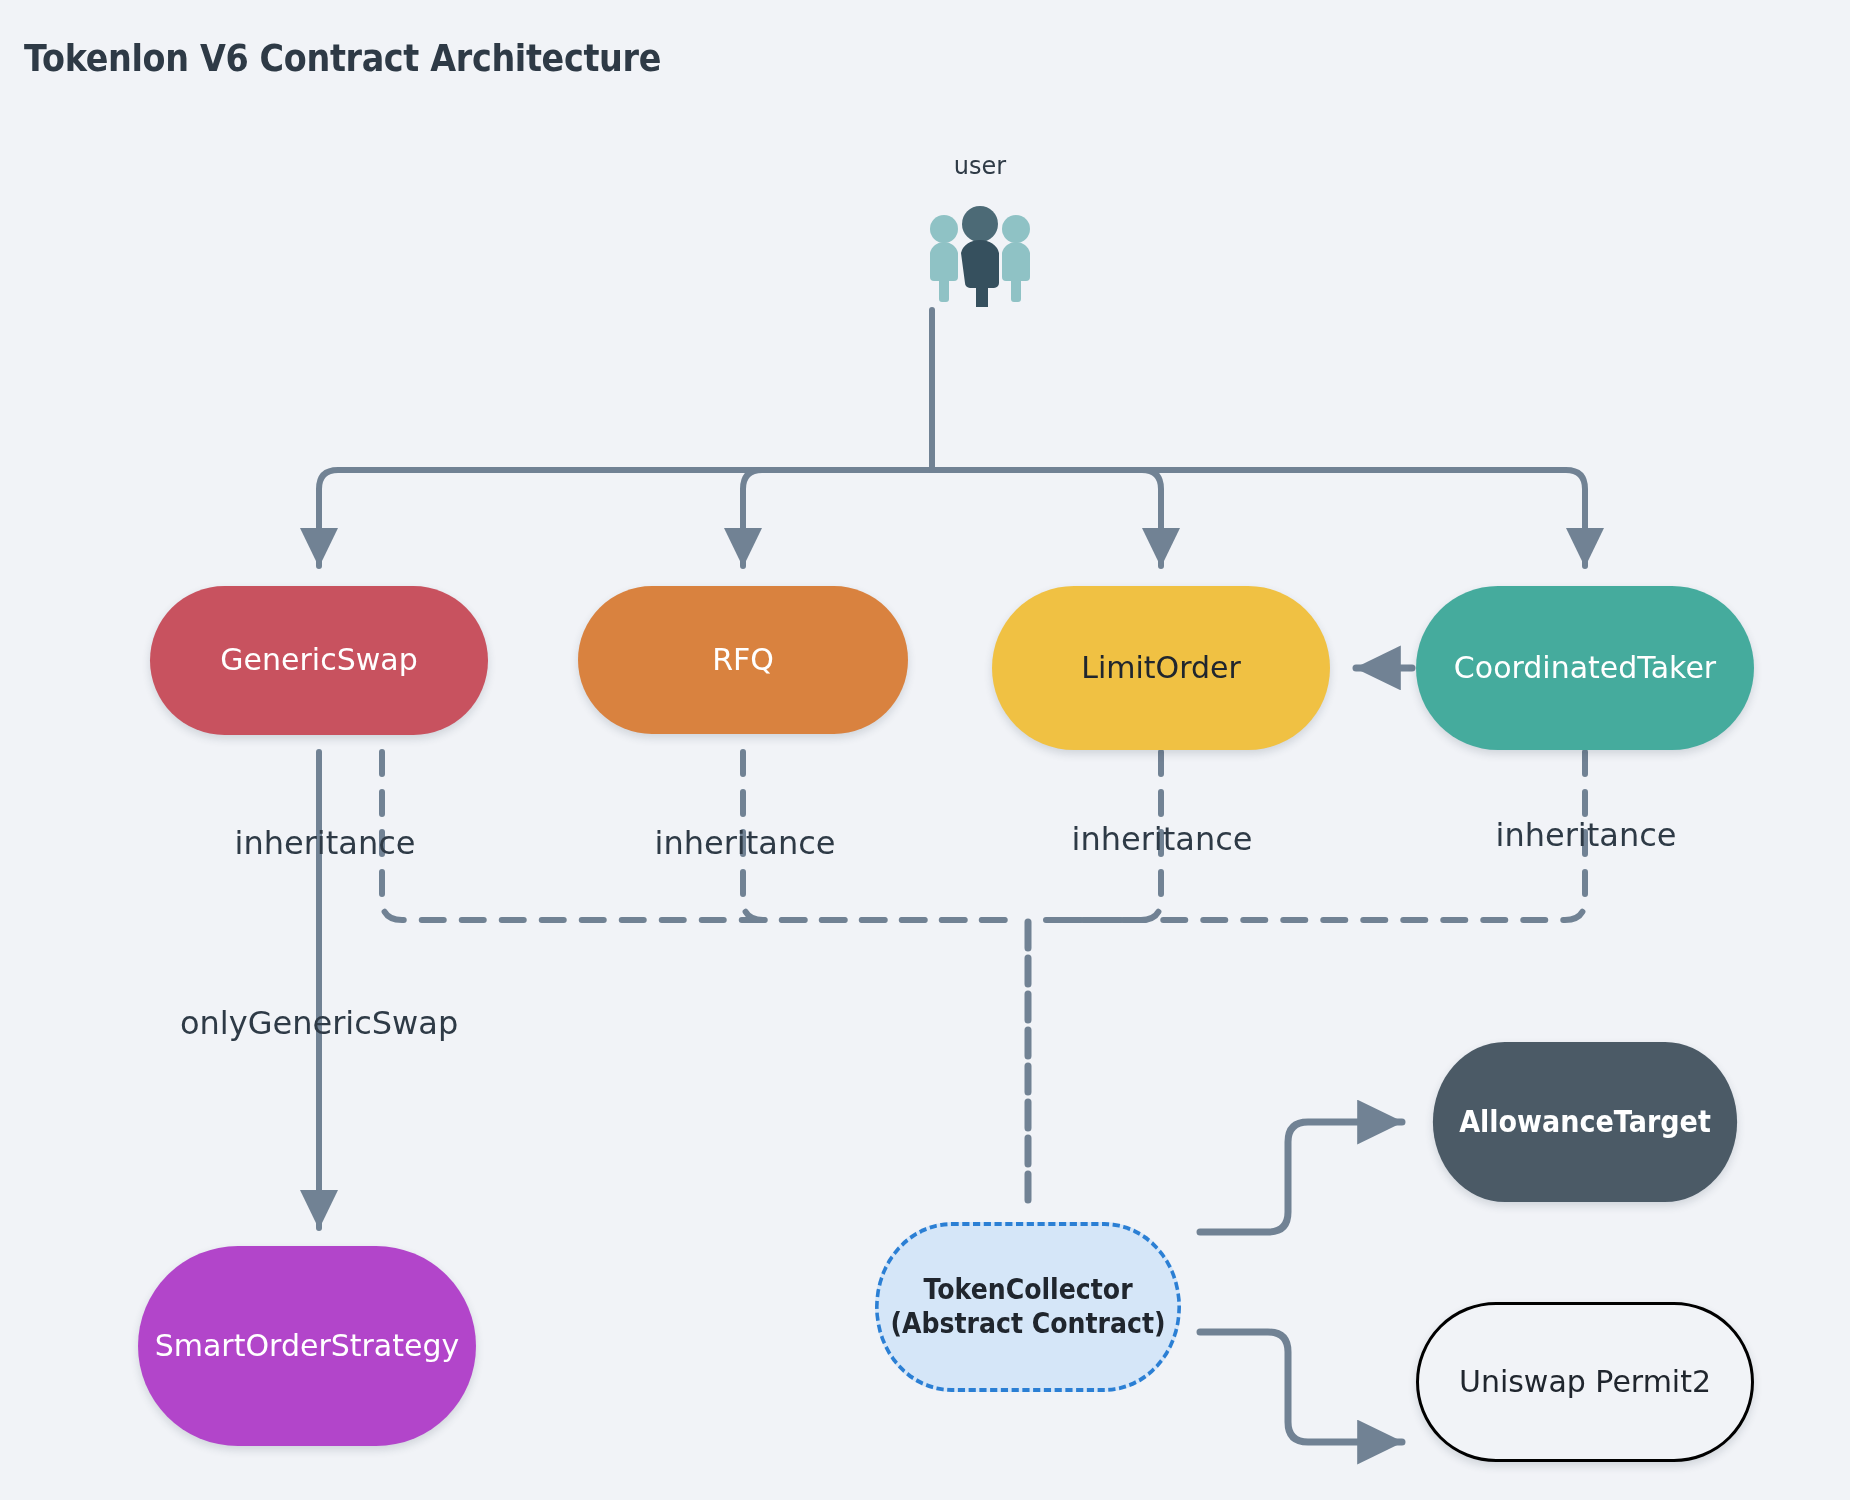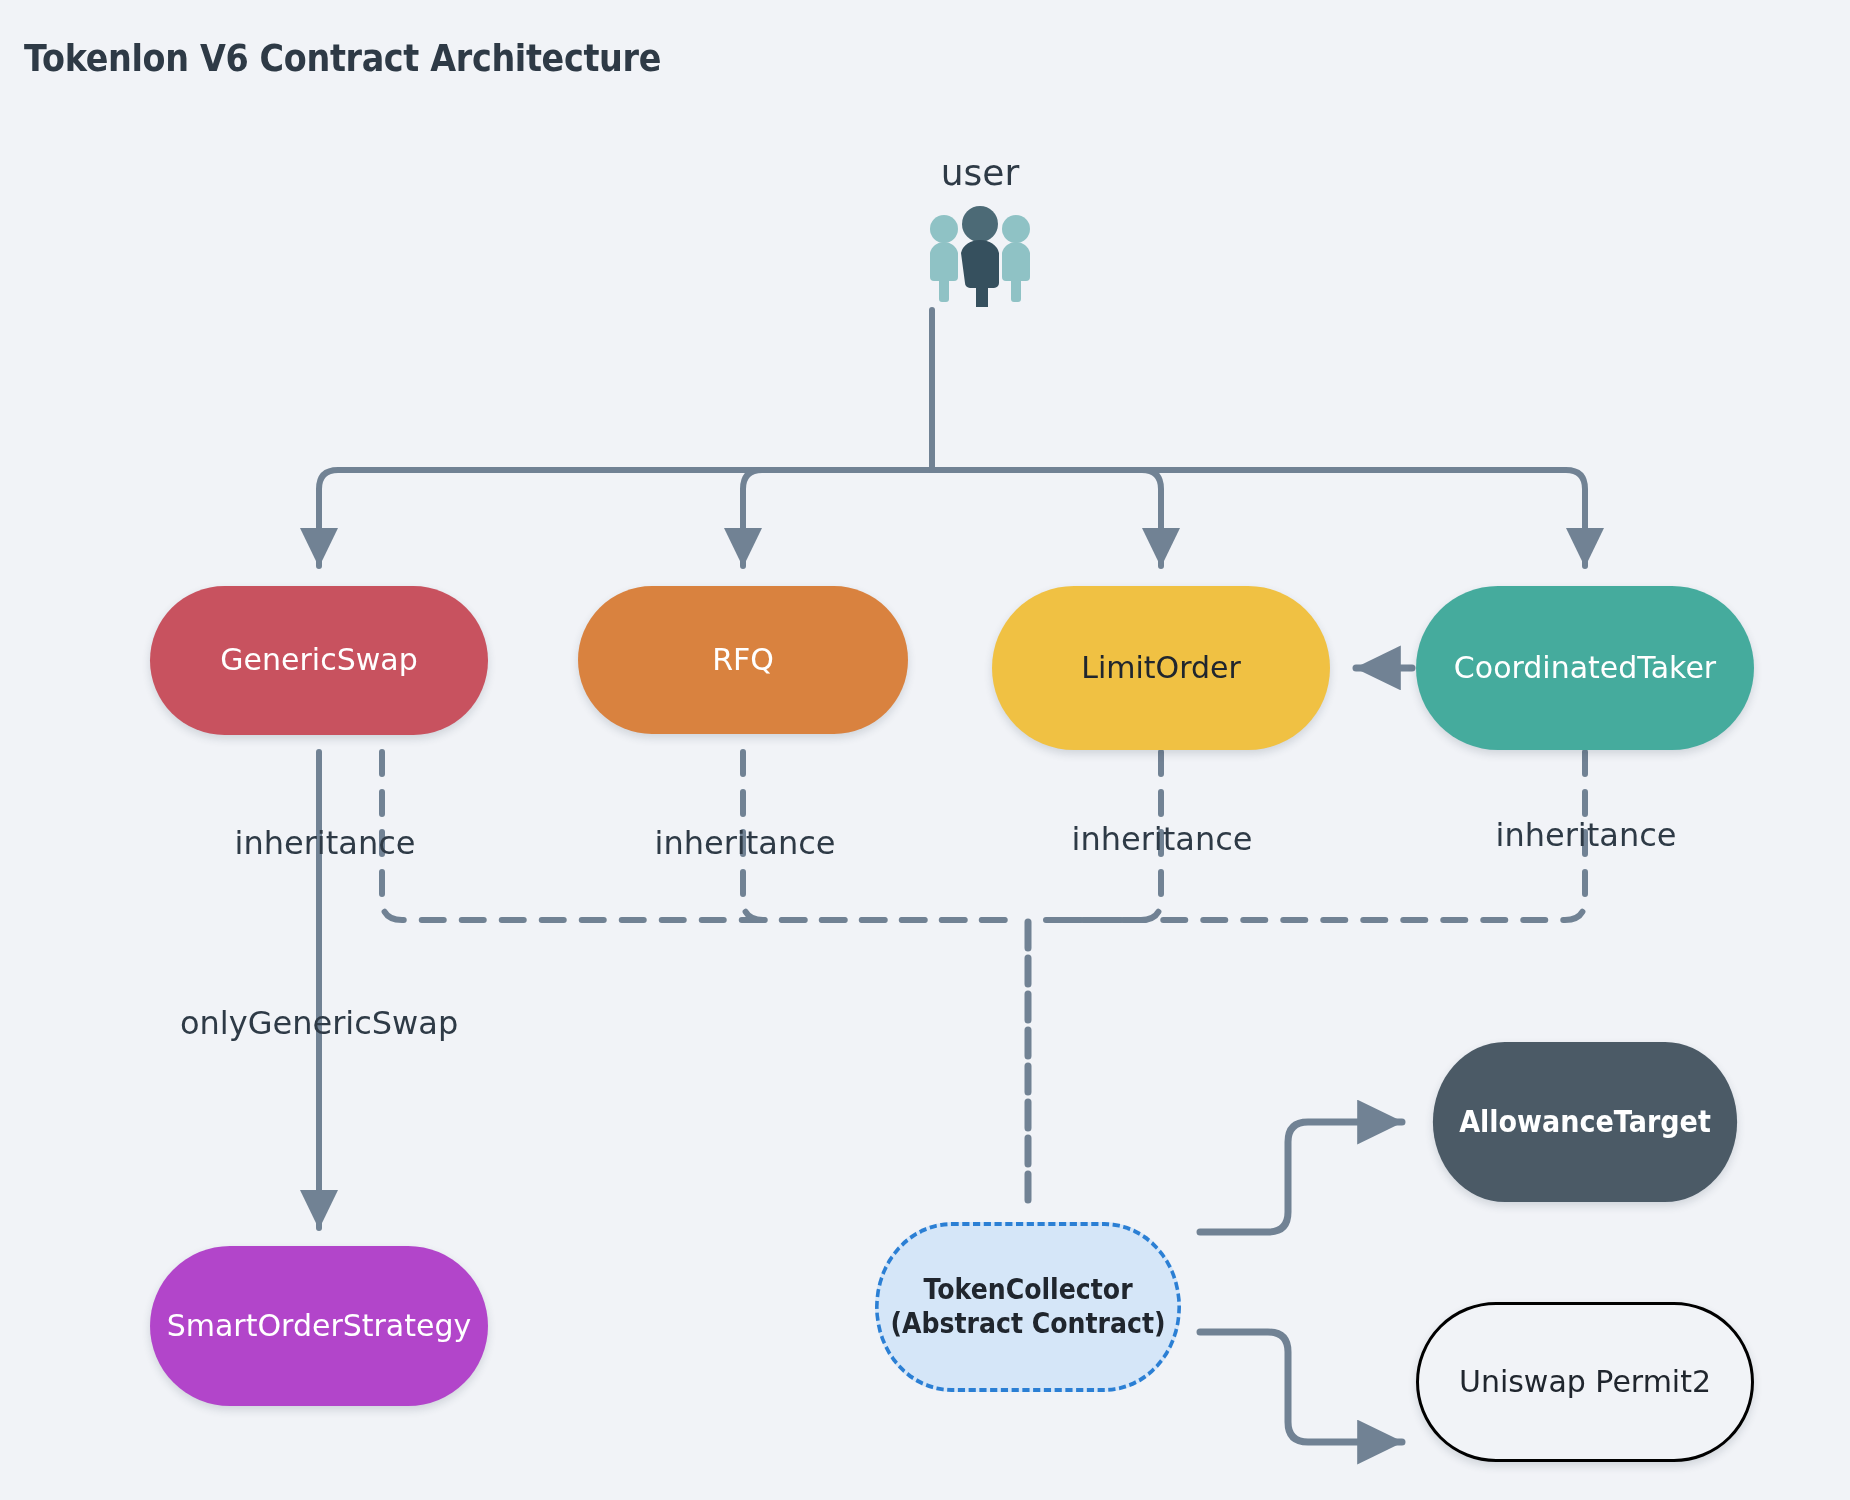--- a/index.html
+++ b/index.html
@@ -63,21 +63,21 @@
     font-weight: bold;
     transform: scaleX(0.9);
   }
 
   #user-label {
     position: absolute;
     left: 880px;
     top: 152px;
     width: 200px;
     text-align: center;
-    font-size: 36px;
+    font-size: 24px;
     color: #2e3a46;
   }
   #user-icon {
     position: absolute;
     left: 880px;
     top: 200px;
     width: 200px;
     height: 110px;
     display: flex;
     align-items: center;
@@ -89,21 +89,21 @@
     font-size: 32px;
     color: #2e3a46;
     white-space: nowrap;
     text-align: center;
   }
 
   .node-genericswap    { left: 150px;  top: 586px;  width: 338px; height: 149px; background:#c8525f; }
   .node-rfq            { left: 578px;  top: 586px;  width: 330px; height: 148px; background:#d9823f; }
   .node-limitorder     { left: 992px;  top: 586px;  width: 338px; height: 164px; background:#f0c143; }
   .node-coordtaker     { left: 1416px; top: 586px;  width: 338px; height: 164px; background:#45ab9d; }
-  .node-smartorder     { left: 150px;  top: 1246px; width: 338px; height: 160px; background:#b245ca; }
+  .node-smartorder     { left: 138px;  top: 1246px; width: 338px; height: 200px; background:#b245ca; }
   .node-allowance      { left: 1416px; top: 1042px; width: 338px; height: 160px; background:#4b5a66; }
   .node-permit2        { left: 1416px; top: 1302px; width: 338px; height: 160px;
                          background: transparent; border: 3px solid #000000; }
   .node-tokencollector { left: 858px;  top: 1222px; width: 340px; height: 170px;
                          background:#d5e6f8; border: 4px dashed #2b7fd4; border-radius: 999px;
                          flex-direction: column; }
 </style>
 </head>
 <body>
 

